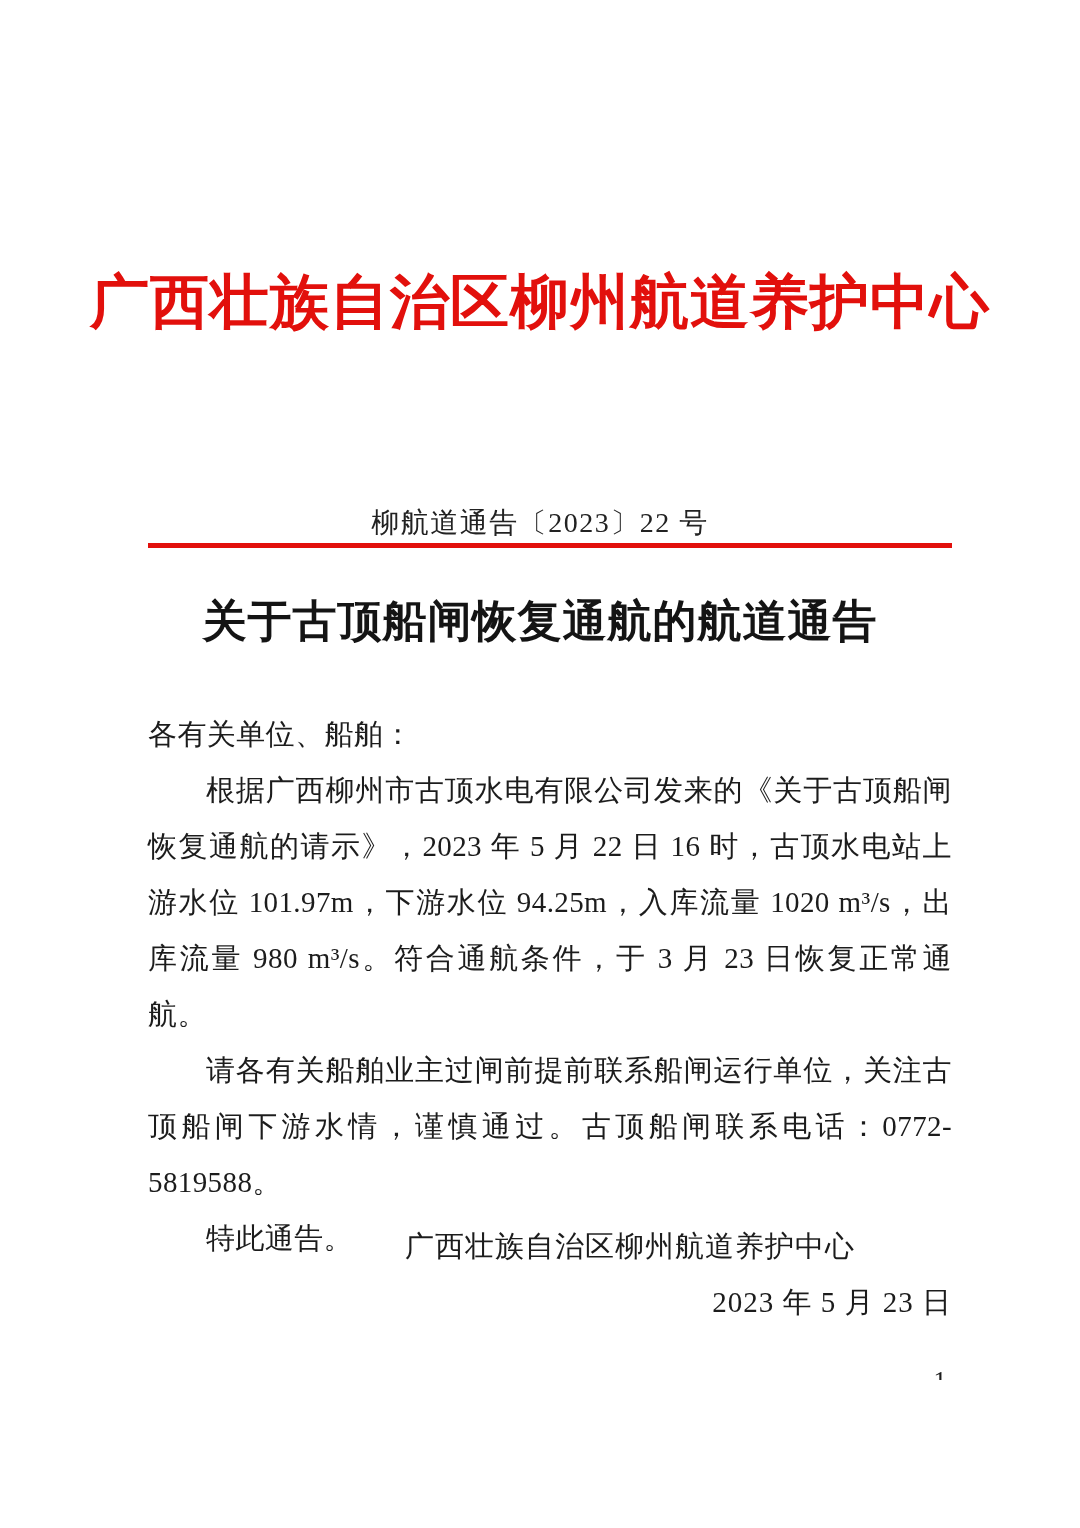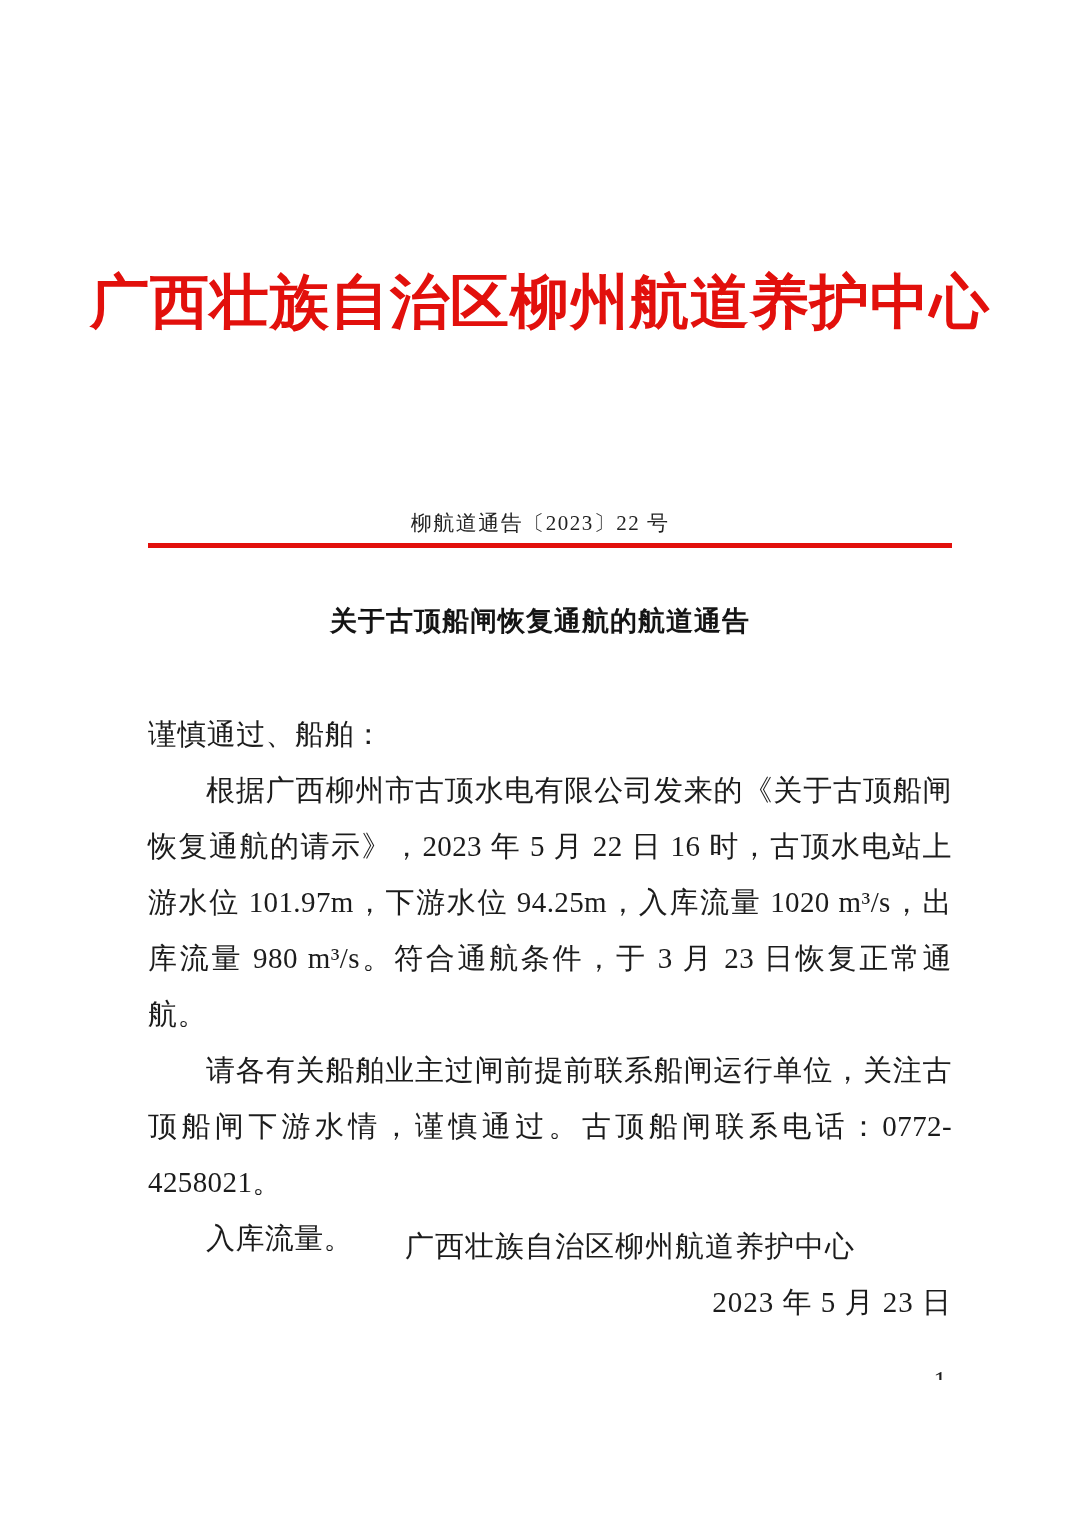--- a/index.html
+++ b/index.html
@@ -44,21 +44,21 @@
     margin-top: 6px;
   }
 
   
   .docnum {
     position: absolute;
     left: 0;
     top: 505px;
     width: 1080px;
     text-align: center;
-    font-size: 21px;
+    font-size: 28px;
     line-height: 36px;
     letter-spacing: 1.5px;
     color: #222;
   }
 
   .red-rule {
     position: absolute;
     left: 148px;
     top: 543px;
     width: 804px;
@@ -68,21 +68,21 @@
 
   
   .subject {
     position: absolute;
     left: 0;
     top: 598px;
     width: 1080px;
     text-align: center;
     font-family: "DejaVu Serif", "Liberation Serif", serif;
     font-weight: bold;
-    font-size: 27px;
+    font-size: 44px;
     line-height: 46px;
     letter-spacing: 1px;
     color: #141414;
   }
 
   
   .body-block {
     position: absolute;
     left: 148px;
     top: 706px;
@@ -149,24 +149,24 @@
     <div class="masthead-line">广西壮族自治区柳州航道养护中心</div>
   </div>
 
   <div class="docnum">柳航道通告〔2023〕22 号</div>
 
   <div class="red-rule"></div>
 
   <div class="subject">关于古顶船闸恢复通航的航道通告</div>
 
   <div class="body-block">
-    <p class="para salutation">谨慎通过、船舶：</p>
+    <p class="para salutation">各有关单位、船舶：</p>
     <p class="para indent">根据广西柳州市古顶水电有限公司发来的《关于古顶船闸恢复通航的请示》，2023 年 5 月 22 日 16 时，古顶水电站上游水位 101.97m，下游水位 94.25m，入库流量 1020 m³/s，出库流量 980 m³/s。符合通航条件，于 3 月 23 日恢复正常通航。</p>
-    <p class="para indent">请各有关船舶业主过闸前提前联系船闸运行单位，关注古顶船闸下游水情，谨慎通过。古顶船闸联系电话：0772-4258021。</p>
-    <p class="para indent">入库流量。</p>
+    <p class="para indent">请各有关船舶业主过闸前提前联系船闸运行单位，关注古顶船闸下游水情，谨慎通过。古顶船闸联系电话：0772-5819588。</p>
+    <p class="para indent">特此通告。</p>
   </div>
 
   <div class="signature">
     <span class="sign-org">广西壮族自治区柳州航道养护中心</span>
     <span class="sign-date">2023 年 5 月 23 日</span>
   </div>
 
   <div class="footer">－ 1 －</div>
 
 </div>

